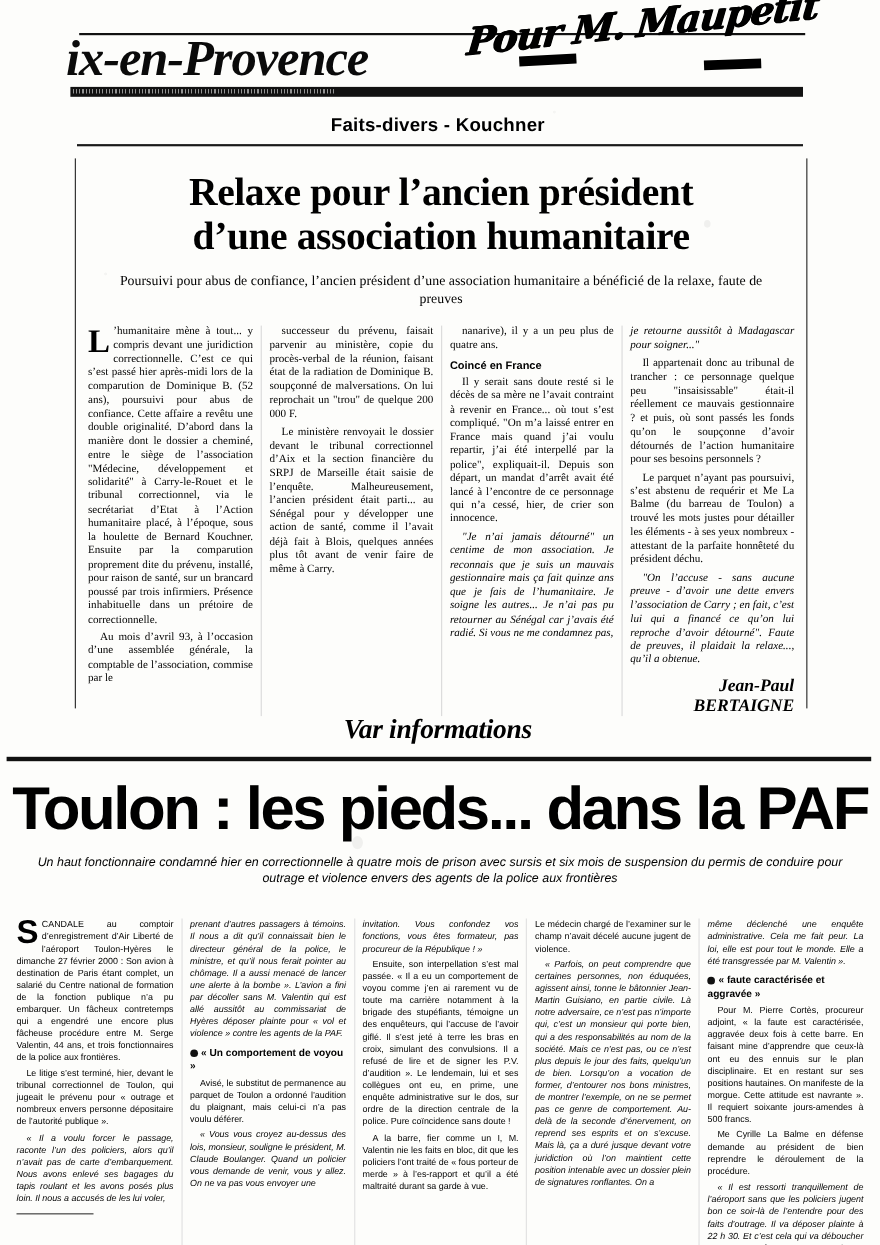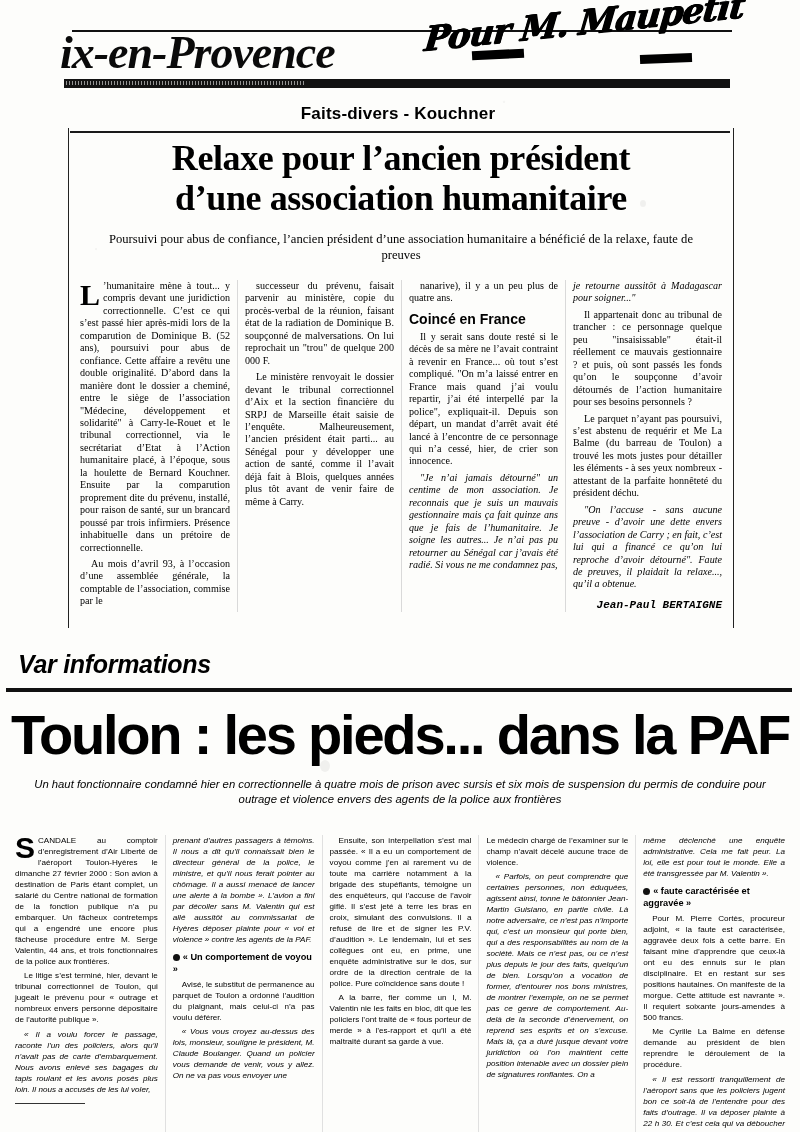--- a/index.html
+++ b/index.html
@@ -71,21 +71,21 @@
   .rubric .txt{
     font-family:"Liberation Sans", sans-serif;
     font-weight:700;font-size:17px;letter-spacing:.2px;
   }
   .rubric-rule{
     position:absolute;left:70px;top:131px;width:660px;height:2px;background:#1a1a1a;
   }
 
   
   .art-top{
-    position:absolute;left:68px;top:128px;width:664px;height:500px;
+    position:absolute;left:68px;top:144px;width:664px;height:500px;
     border-left:1.6px solid #222;border-right:1.6px solid #222;
   }
   .headline{
     text-align:center;
     font-family:"Liberation Serif", serif;
     font-weight:700;
     font-size:36px;
     line-height:1.12;
     letter-spacing:-.4px;
     margin:10px 8px 0 8px;
@@ -124,36 +124,37 @@
     float:left;
     font-family:"Liberation Serif", serif;
     font-weight:700;
     font-size:30px;
     line-height:24px;
     padding:2px 3px 0 0;
     margin-top:1px;
   }
   .subhead{
     font-family:"Liberation Sans", sans-serif;
-    font-weight:700;font-size:14px;
+    font-weight:700;font-size:10px;
     margin:6px 0 4px 0;
   }
   .byline{
-    font-family:Liberation Mono, monospace;
+    font-family:Liberation Serif, serif;
     font-weight:700;font-style:italic;
-    font-size:11px;
+    font-size:16px;
     text-align:right;
     margin-top:8px;
   }
 
   
   .varband{position:absolute;left:0;top:650px;width:800px;height:52px;}
   .varband .label{
     position:absolute;left:18px;top:0px;width:760px;
-    font-family:Liberation Sans, sans-serif;
+    text-align:center;
+    font-family:Liberation Serif, serif;
     font-style:italic;font-weight:700;
     font-size:25px;
     letter-spacing:-.3px;
   }
   .varband .rule{
     position:absolute;left:6px;top:38px;width:786px;height:4px;background:#111;
   }
 
   
   .art-bot{position:absolute;left:0;top:700px;width:800px;height:432px;}
@@ -292,26 +293,27 @@
       </div>
 
       <div class="bcol">
         <p class="sbody ital noind">prenant d’autres passagers à témoins. Il nous a dit qu’il connaissait bien le directeur général de la police, le ministre, et qu’il nous ferait pointer au chômage. Il a aussi menacé de lancer une alerte à la bombe ». L’avion a fini par décoller sans M. Valentin qui est allé aussitôt au commissariat de Hyères déposer plainte pour « vol et violence » contre les agents de la PAF.</p>
         <div class="ssub"><span class="bull"></span><span>« Un comportement de voyou »</span></div>
         <p class="sbody">Avisé, le substitut de permanence au parquet de Toulon a ordonné l’audition du plaignant, mais celui-ci n’a pas voulu déférer.</p>
         <p class="sbody ital">« Vous vous croyez au-dessus des lois, monsieur, souligne le président, M. Claude Boulanger. Quand un policier vous demande de venir, vous y allez. On ne va pas vous envoyer une</p>
       </div>
 
       <div class="bcol">
+        <p class="sbody ital noind">invitation. Vous confondez vos fonctions, vous êtes formateur, pas procureur de la République ! »</p>
         <p class="sbody">Ensuite, son interpellation s’est mal passée. « Il a eu un comportement de voyou comme j’en ai rarement vu de toute ma carrière notamment à la brigade des stupéfiants, témoigne un des enquêteurs, qui l’accuse de l’avoir giflé. Il s’est jeté à terre les bras en croix, simulant des convulsions. Il a refusé de lire et de signer les P.V. d’audition ». Le lendemain, lui et ses collègues ont eu, en prime, une enquête administrative sur le dos, sur ordre de la direction centrale de la police. Pure coïncidence sans doute !</p>
         <p class="sbody">A la barre, fier comme un I, M. Valentin nie les faits en bloc, dit que les policiers l’ont traité de « fous porteur de merde » à l’es-rapport et qu’il a été maltraité durant sa garde à vue.</p>
       </div>
 
       <div class="bcol">
-        <p class="sbody noind">Le médecin chargé de l’examiner sur le champ n’avait décelé aucune trace de violence.</p>
+        <p class="sbody noind">Le médecin chargé de l’examiner sur le champ n’avait décelé aucune jugent de violence.</p>
         <p class="sbody ital">« Parfois, on peut comprendre que certaines personnes, non éduquées, agissent ainsi, tonne le bâtonnier Jean-Martin Guisiano, en partie civile. Là notre adversaire, ce n’est pas n’importe qui, c’est un monsieur qui porte bien, qui a des responsabilités au nom de la société. Mais ce n’est pas, ou ce n’est plus depuis le jour des faits, quelqu’un de bien. Lorsqu’on a vocation de former, d’entourer nos bons ministres, de montrer l’exemple, on ne se permet pas ce genre de comportement. Au-delà de la seconde d’énervement, on reprend ses esprits et on s’excuse. Mais là, ça a duré jusque devant votre juridiction où l’on maintient cette position intenable avec un dossier plein de signatures ronflantes. On a</p>
       </div>
 
       <div class="bcol">
         <p class="sbody ital noind">même déclenché une enquête administrative. Cela me fait peur. La loi, elle est pour tout le monde. Elle a été transgressée par M. Valentin ».</p>
         <div class="ssub"><span class="bull"></span><span>« faute caractérisée et aggravée »</span></div>
         <p class="sbody">Pour M. Pierre Cortès, procureur adjoint, « la faute est caractérisée, aggravée deux fois à cette barre. En faisant mine d’apprendre que ceux-là ont eu des ennuis sur le plan disciplinaire. Et en restant sur ses positions hautaines. On manifeste de la morgue. Cette attitude est navrante ». Il requiert soixante jours-amendes à 500 francs.</p>
         <p class="sbody">Me Cyrille La Balme en défense demande au président de bien reprendre le déroulement de la procédure.</p>
         <p class="sbody ital">« Il est ressorti tranquillement de l’aéroport sans que les policiers jugent bon ce soir-là de l’entendre pour des faits d’outrage. Il va déposer plainte à 22 h 30. Et c’est cela qui va déboucher sur une enquête pour outrage. Or, ce sont des personnes du même service, que celles accusées, à tort ou à raison, par M. Valentin, qui vont être chargées de cette enquête. Le dimanche soir, il n’y a aucun fait matériel caractérisant l’outrage, ni d’élément intentionnel. Quant à la gifle, il n’y a aucune preuve. On sait seulement que l’interpellation a été mouvementée ». L’avocat a demandé la relaxe au bénéfice du doute.</p>
 

